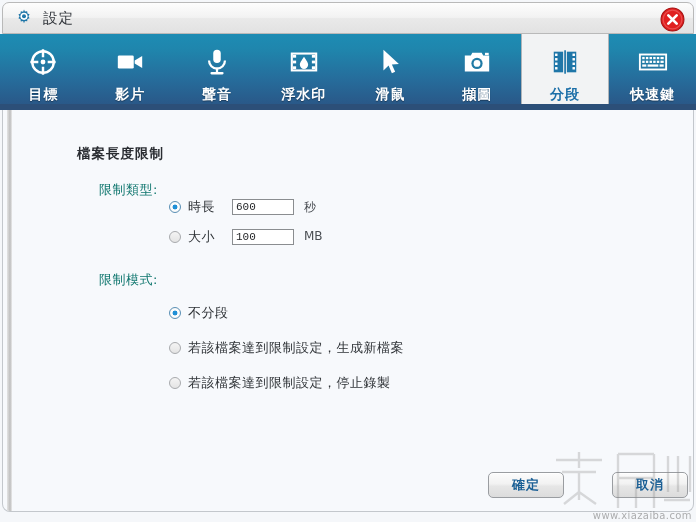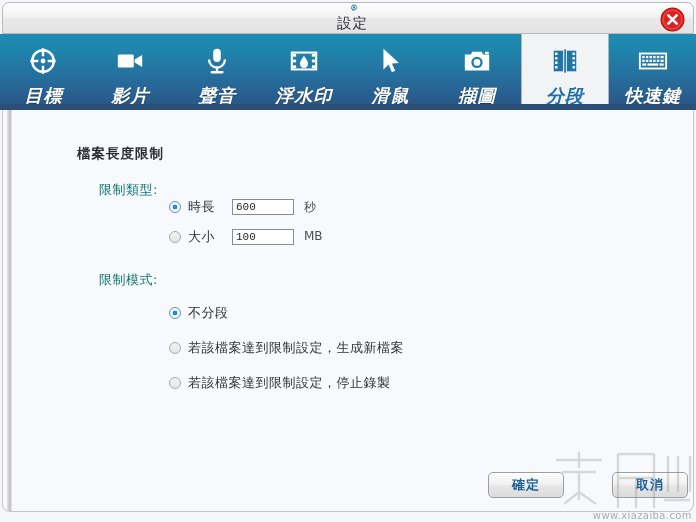--- a/index.html
+++ b/index.html
@@ -22,21 +22,20 @@
   .titlebar {
     position: absolute;
     left: 2px; top: 2px;
     width: 692px; height: 32px;
     background: linear-gradient(to bottom, #fdfdfd 0%, #f2f2f2 48%, #e9e9e9 52%, #e2e2e2 100%);
     border: 1px solid #b9b9b9;
     border-radius: 7px 7px 0 0;
     box-sizing: border-box;
     display: flex;
     align-items: center;
-    flex-direction: column;
   }
   .title-gear {
     margin-left: 11px;
     width: 20px; height: 20px;
     display: block;
   }
   .title-text {
     margin-left: 9px;
     font-size: 14.5px;
     color: #30343a;
@@ -71,27 +70,26 @@
     box-sizing: border-box;
   }
   .tab .ticon {
     width: 32px; height: 32px;
     display: flex;
     align-items: center;
     justify-content: center;
   }
   .tab .tlabel {
     margin-top: 8px;
-    font-size: 18px;
+    font-size: 14px;
     color: #ffffff;
     letter-spacing: 1px;
     font-weight: bold;
     text-shadow: 0 1px 1px rgba(0,0,0,0.35);
     font-family: "DejaVu Sans", "Liberation Sans", sans-serif;
-    font-style: italic;
   }
   .tab.active {
     background: #f2f3f4;
     border-left: 1px solid #b0b4b8;
     border-right: 1px solid #b0b4b8;
   }
   .tab.active .tlabel {
     color: #1c6fa8;
     text-shadow: none;
   }

